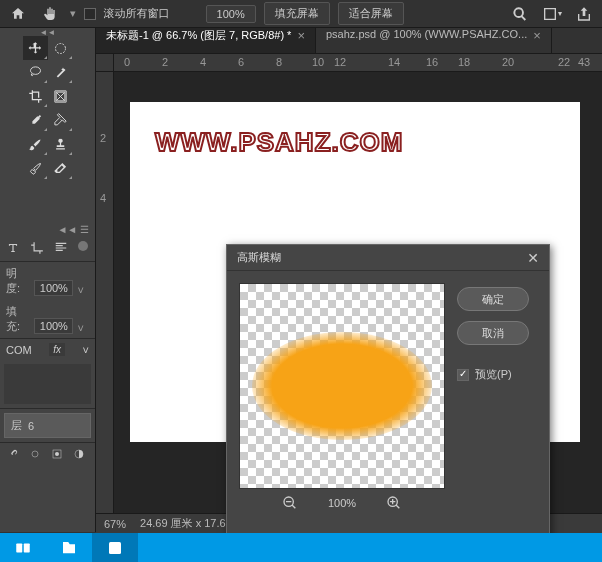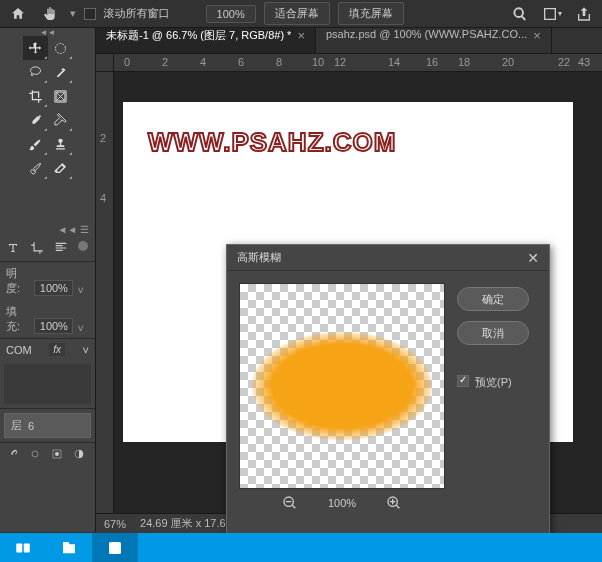--- a/index.html
+++ b/index.html
@@ -32,31 +32,31 @@
 .tab.active{background:#252525;color:#fff}
 .tab-close{color:#999;font-size:13px}
 .ruler-h{height:18px;background:#3a3a3a;border-bottom:1px solid #1a1a1a;display:flex;position:relative;overflow:hidden}
 .ruler-corner{width:18px;background:#3a3a3a;border-right:1px solid #1a1a1a}
 .ruler-ticks{flex:1;position:relative;color:#999;font-size:9px}
 .ruler-ticks span{position:absolute;top:2px}
 .canvas-area{flex:1;display:flex;position:relative;overflow:hidden}
 .ruler-v{width:18px;background:#3a3a3a;border-right:1px solid #1a1a1a;position:relative;color:#999;font-size:9px}
 .ruler-v span{position:absolute;left:4px;writing-mode:horizontal-tb}
 .canvas-bg{flex:1;background:#252525;position:relative}
-.canvas{position:absolute;left:9px;top:30px;width:450px;height:340px;background:#fff}
+.canvas{position:absolute;left:16px;top:30px;width:450px;height:340px;background:#fff}
 .watermark{position:absolute;left:25px;top:25px;font-size:26px;font-weight:900;font-family:Arial;color:#fff;-webkit-text-stroke:2px #8a2020;letter-spacing:1px}
 .dialog{position:absolute;left:226px;top:244px;width:324px;background:#454545;border:1px solid #666;box-shadow:2px 2px 8px rgba(0,0,0,.5)}
 .dlg-title{height:26px;background:#454545;display:flex;align-items:center;justify-content:space-between;padding:0 10px;border-bottom:1px solid #333;color:#ddd}
 .dlg-close{cursor:pointer;font-size:14px;color:#ccc}
 .dlg-body{display:flex;padding:12px;gap:12px}
 .preview-box{width:206px;height:206px;background-image:repeating-conic-gradient(#ccc 0 25%,#fff 0 50%);background-size:16px 16px;position:relative;border:1px solid #333}
 .ellipse{position:absolute;left:50%;top:50%;transform:translate(-50%,-50%);width:180px;height:108px;background:radial-gradient(ellipse,#f7a316 0%,#f7a316 55%,rgba(247,163,22,0) 75%);border-radius:50%}
 .dlg-right{display:flex;flex-direction:column;gap:10px;padding-top:4px}
 .dlg-btn{width:72px;height:24px;background:#5a5a5a;border:1px solid #777;border-radius:12px;color:#ddd;text-align:center;line-height:22px;cursor:pointer}
-.dlg-check{display:flex;align-items:flex-start;gap:6px;margin-top:20px}
+.dlg-check{display:flex;align-items:center;gap:6px;margin-top:12px}
 .dlg-zoom{display:flex;align-items:center;justify-content:center;gap:28px;padding:4px 0}
 .dlg-zoom-btn{width:20px;height:20px;display:flex;align-items:center;justify-content:center;cursor:pointer}
 .dlg-radius{display:flex;align-items:center;gap:8px;padding:6px 12px 12px}
 .radius-input{width:52px;background:#3a3a3a;border:1px solid #039be5;color:#fff;padding:2px 4px;text-align:left}
 .left-panels{position:absolute;left:0;top:222px;width:96px;background:#434343;border-right:1px solid #1a1a1a}
 .lp-collapse{text-align:right;padding:2px 6px;color:#999;font-size:10px}
 .lp-icons{display:flex;gap:10px;padding:4px 6px;border-bottom:1px solid #2a2a2a}
 .lp-icons svg{width:14px;height:14px;fill:#ccc}
 .lp-row{display:flex;align-items:flex-end;padding:4px 6px;gap:4px}
 .lp-sep{height:1px;background:#2a2a2a}
@@ -82,22 +82,22 @@
   <div class="icon-btn">
       <svg viewBox="0 0 24 24">
         <path d="M13 2v10h1V4h2v8h1V6h2v10c0 3-2 5-5 5h-3c-2 0-3-1-4-2l-4-6 1-1c1-1 2 0 2 0l2 2V4h2v8h1V2h2z"></path>
       </svg>
     </div>
   <span style="color:#999">▾</span>
   <div class="checkbox"></div>
   <span class="top-label">滚动所有窗口</span>
   <div style="width:20px"></div>
   <div class="zoom-box">100%</div>
+  <div class="top-btn">填充屏幕</div>
   <div class="top-btn">适合屏幕</div>
-  <div class="top-btn">填充屏幕</div>
   <div class="spacer"></div>
   <div class="icon-btn">
       <svg viewBox="0 0 24 24">
         <path d="M10 2a8 8 0 016 13l5 5-2 2-5-5a8 8 0 11-4-15zm0 3a5 5 0 100 10 5 5 0 000-10z"></path>
       </svg>
     </div>
   <div class="icon-btn">
       <svg viewBox="0 0 24 24">
         <path d="M3 3h18v18H3zm2 2v14h14V5z"></path>
       </svg>

